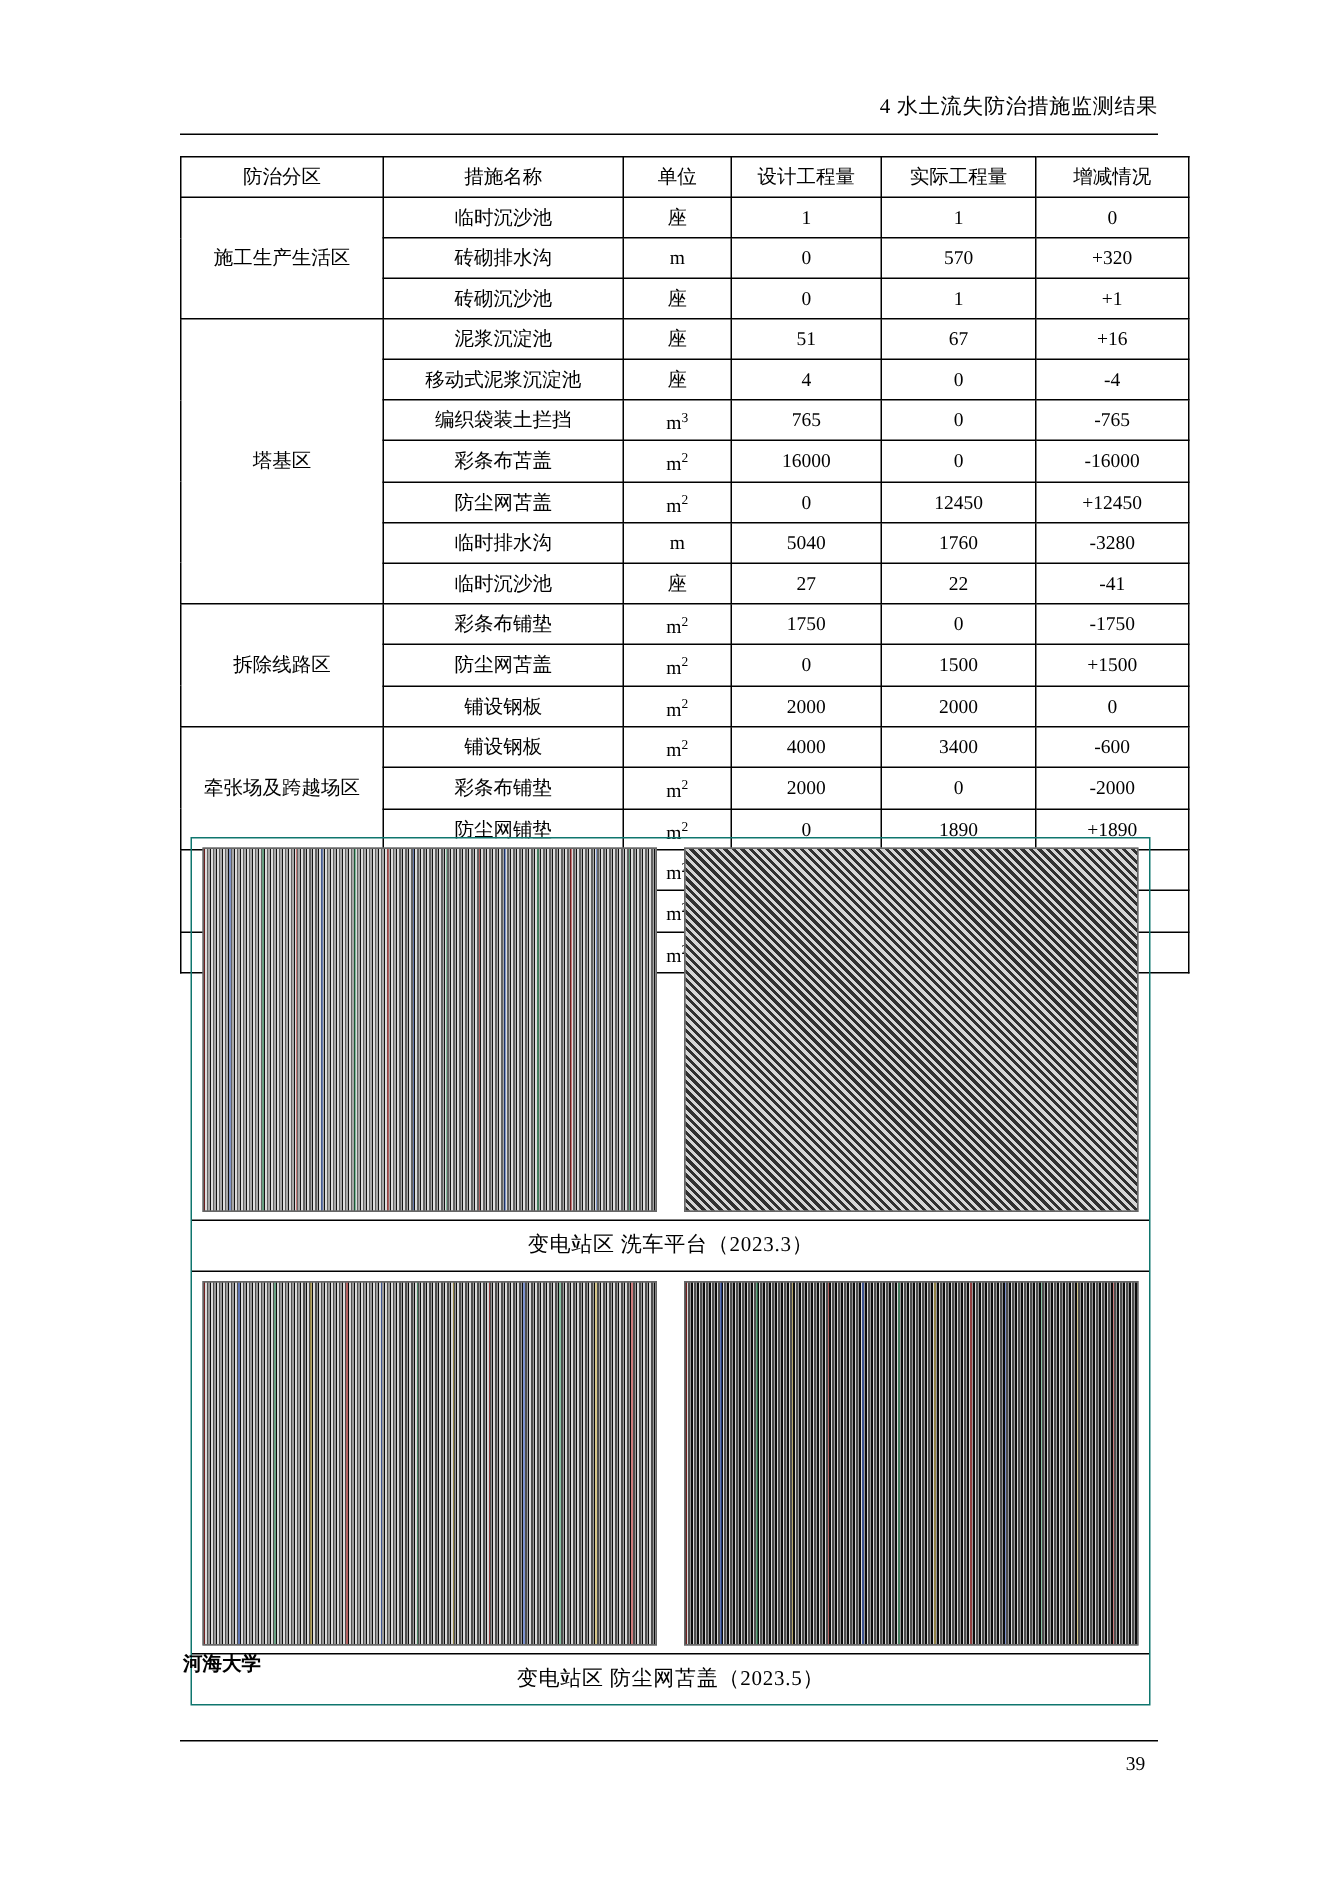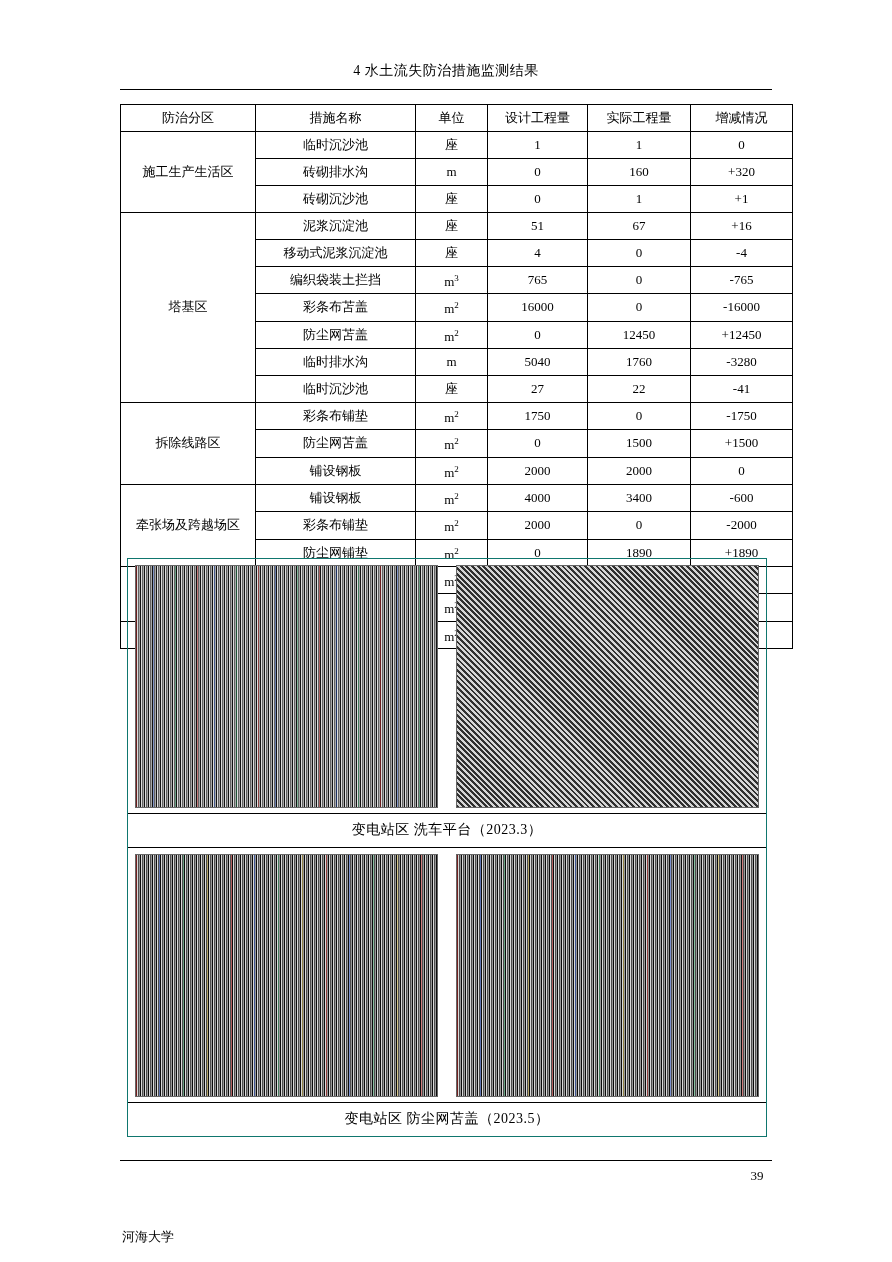--- a/index.html
+++ b/index.html
@@ -20,21 +20,21 @@
     left: 0; top: 0;
     width: 892px;
     height: 1262px;
   }
   
   .header {
     position: absolute;
     left: 120px;
     top: 62px;
     width: 652px;
-    text-align: center;
+    text-align: right;
     font-size: 14px;
     letter-spacing: 0.5px;
   }
   .header-rule {
     position: absolute;
     left: 120px;
     top: 89px;
     width: 652px;
     height: 1px;
     background: #000;
@@ -168,22 +168,23 @@
     position: absolute;
     left: 120px;
     top: 1160px;
     width: 652px;
     height: 1px;
     background: #000;
   }
   .footer-left {
     position: absolute;
     left: 122px;
-    top: 1228px;
+    top: 1100px;
     font-size: 13px;
+    font-weight: bold;
   }
   .footer-right {
     position: absolute;
     left: 742px;
     top: 1168px;
     width: 30px;
     text-align: center;
     font-size: 13px;
     font-family: "Liberation Serif", serif;
   }
@@ -222,21 +223,21 @@
             <td>临时沉沙池</td>
             <td>座</td>
             <td>1</td>
             <td>1</td>
             <td>0</td>
           </tr>
           <tr>
             <td>砖砌排水沟</td>
             <td>m</td>
             <td>0</td>
-            <td>160</td>
+            <td>570</td>
             <td>+320</td>
           </tr>
           <tr>
             <td>砖砌沉沙池</td>
             <td>座</td>
             <td>0</td>
             <td>1</td>
             <td>+1</td>
           </tr>
           <tr>

